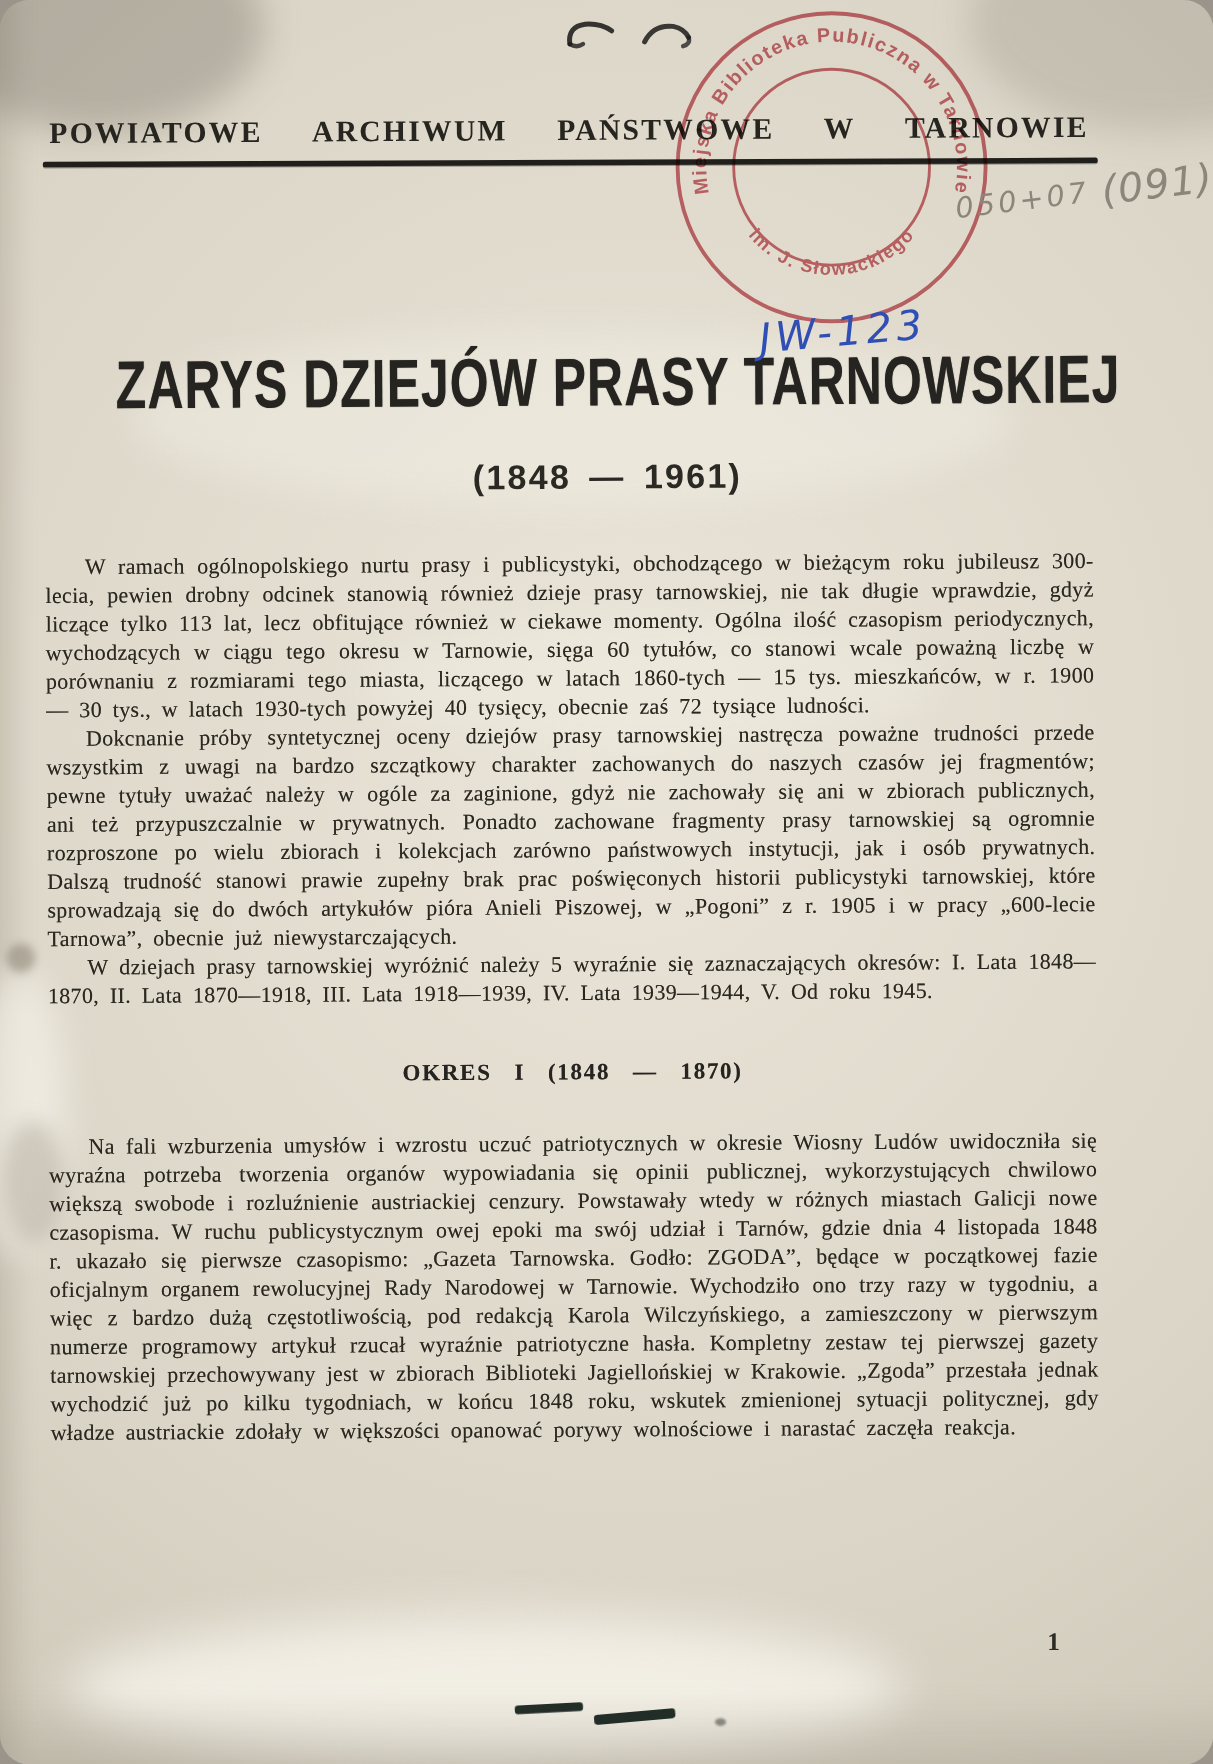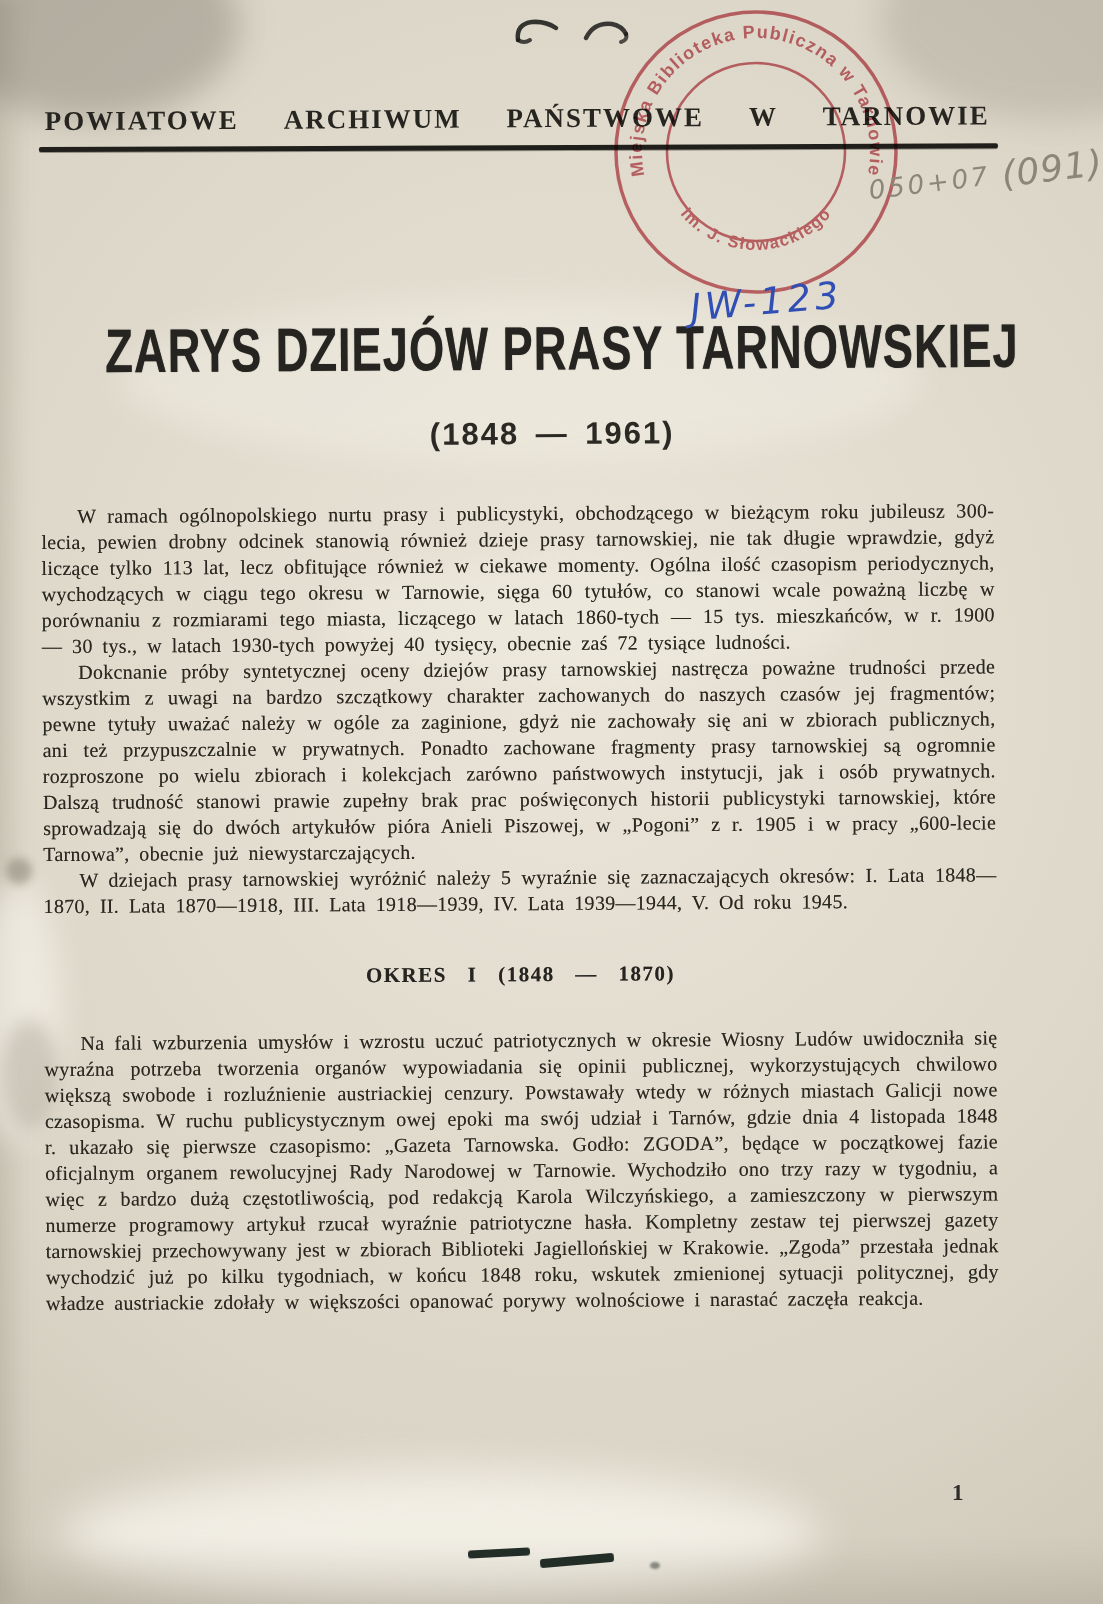--- a/index.html
+++ b/index.html
@@ -9,20 +9,21 @@
     font-family:"Liberation Serif", serif;
     overflow:hidden;
     position:relative;
   }
   .page{
     position:absolute;inset:0;
     background:
       radial-gradient(ellipse 120% 90% at 52% 42%, rgba(236,231,219,.9) 0%, rgba(219,213,199,.9) 55%, rgba(203,197,182,.9) 82%, rgba(178,172,157,.95) 100%),
       linear-gradient(#d8d2c3,#d8d2c3);
     overflow:hidden;
+    border-radius:27px;
   }
   
   .stain{position:absolute;border-radius:50%;filter:blur(16px);pointer-events:none;}
   .stain.edge-left{left:-28px;top:0;width:56px;height:1604px;border-radius:0;
       background:linear-gradient(90deg, rgba(118,108,92,.38), rgba(118,108,92,.16) 55%, rgba(118,108,92,0));filter:blur(6px);}
   .stain.tl-shadow{left:-60px;top:-70px;width:300px;height:190px;background:rgba(96,90,78,.30);}
   .stain.tr-shadow{left:880px;top:-80px;width:340px;height:200px;background:rgba(120,114,100,.22);}
   .stain.mid-left-worn{left:-30px;top:880px;width:90px;height:260px;background:rgba(248,245,236,.65);}
   .stain.left-blob1{left:2px;top:1020px;width:55px;height:110px;background:rgba(128,118,100,.28);filter:blur(9px);}
   .stain.left-blob2{left:6px;top:858px;width:26px;height:26px;background:rgba(120,110,95,.45);filter:blur(4px);}

